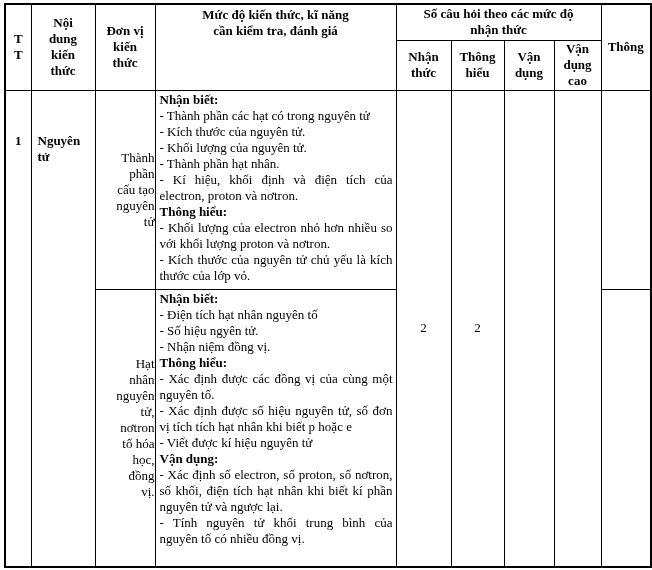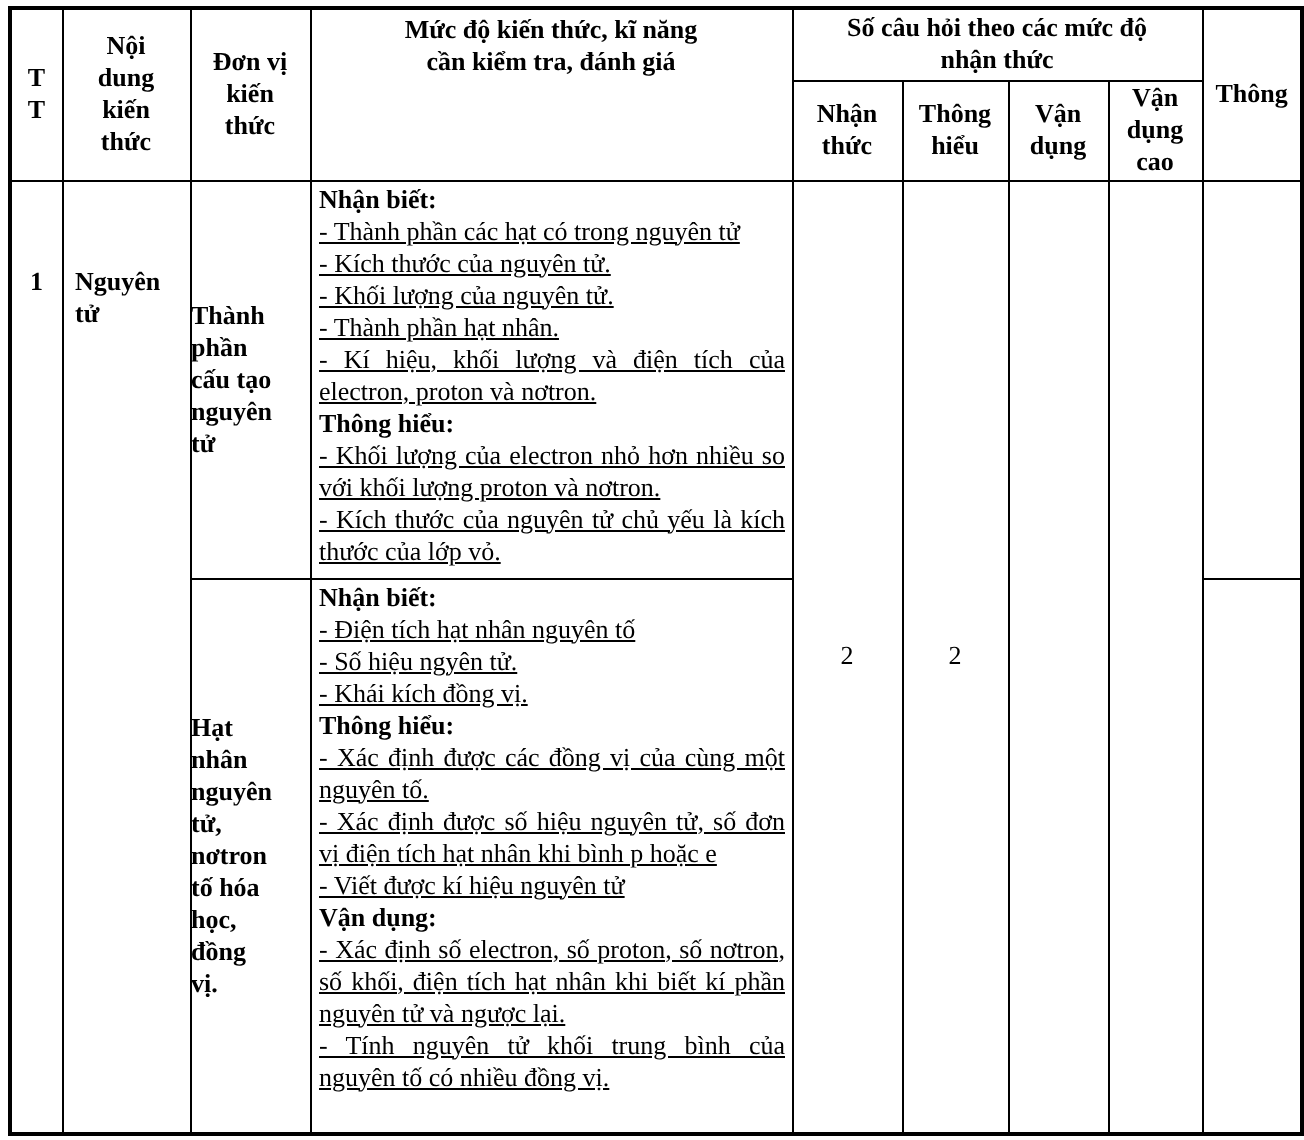--- a/index.html
+++ b/index.html
@@ -53,39 +53,38 @@
   }
   td.topic-cell {
     font-weight: bold;
     text-align: left;
     vertical-align: top;
     padding: 42px 2px 0 6px;
     white-space: pre-line;
     line-height: 16px;
   }
   td.unit-cell {
-    font-weight: bold;
-    text-align: left;
+    font-weight: normal;
+    text-align: right;
     vertical-align: middle;
     white-space: pre-line;
     line-height: 16px;
     margin-left: 28px;
   }
   td.desc-cell {
     vertical-align: top;
     text-align: justify;
     padding: 1px 3px 0 4px;
   }
   .sec-heading {
     font-weight: bold;
     line-height: 16px;
   }
   .sec-item {
     line-height: 16px;
-    text-decoration: underline;
   }
   td.num-cell {
     text-align: center;
     vertical-align: middle;
   }
   td.tong-cell {
     text-align: center;
     vertical-align: middle;
   }
 </style>
@@ -142,21 +141,21 @@
 phần
 cấu tạo
 nguyên
 tử</td>
         <td class="desc-cell">
           <div class="sec-heading">Nhận biết:</div>
           <div class="sec-item">- Thành phần các hạt có trong nguyên tử</div>
           <div class="sec-item">- Kích thước của nguyên tử.</div>
           <div class="sec-item">- Khối lượng của nguyên tử.</div>
           <div class="sec-item">- Thành phần hạt nhân.</div>
-          <div class="sec-item">- Kí hiệu, khối lượng và điện tích của electron, proton và nơtron.</div>
+          <div class="sec-item">- Kí hiệu, khối định và điện tích của electron, proton và nơtron.</div>
           <div class="sec-heading">Thông hiểu:</div>
           <div class="sec-item">- Khối lượng của electron nhỏ hơn nhiều so với khối lượng proton và nơtron.</div>
           <div class="sec-item">- Kích thước của nguyên tử chủ yếu là kích thước của lớp vỏ.</div>
         </td>
         <td rowspan="2" class="num-cell">2</td>
         <td rowspan="2" class="num-cell">2</td>
         <td rowspan="2" class="num-cell"></td>
         <td rowspan="2" class="num-cell"></td>
         <td class="tong-cell"></td>
       </tr>
@@ -168,24 +167,24 @@
 tử,
 nơtron
 tố hóa
 học,
 đồng
 vị.</td>
         <td class="desc-cell">
           <div class="sec-heading">Nhận biết:</div>
           <div class="sec-item">- Điện tích hạt nhân nguyên tố</div>
           <div class="sec-item">- Số hiệu ngyên tử.</div>
-          <div class="sec-item">- Khái kích đồng vị.</div>
+          <div class="sec-item">- Nhận niệm đồng vị.</div>
           <div class="sec-heading">Thông hiểu:</div>
           <div class="sec-item">- Xác định được các đồng vị của cùng một nguyên tố.</div>
-          <div class="sec-item">- Xác định được số hiệu nguyên tử, số đơn vị điện tích hạt nhân khi bình p hoặc e</div>
+          <div class="sec-item">- Xác định được số hiệu nguyên tử, số đơn vị tích tích hạt nhân khi biết p hoặc e</div>
           <div class="sec-item">- Viết được kí hiệu nguyên tử</div>
           <div class="sec-heading">Vận dụng:</div>
           <div class="sec-item">- Xác định số electron, số proton, số nơtron, số khối, điện tích hạt nhân khi biết kí phần nguyên tử  và ngược lại.</div>
           <div class="sec-item">- Tính nguyên tử khối trung bình của nguyên tố có nhiều đồng vị.</div>
         </td>
         <td class="tong-cell"></td>
       </tr>
     </tbody>
   </table>
 </div>

